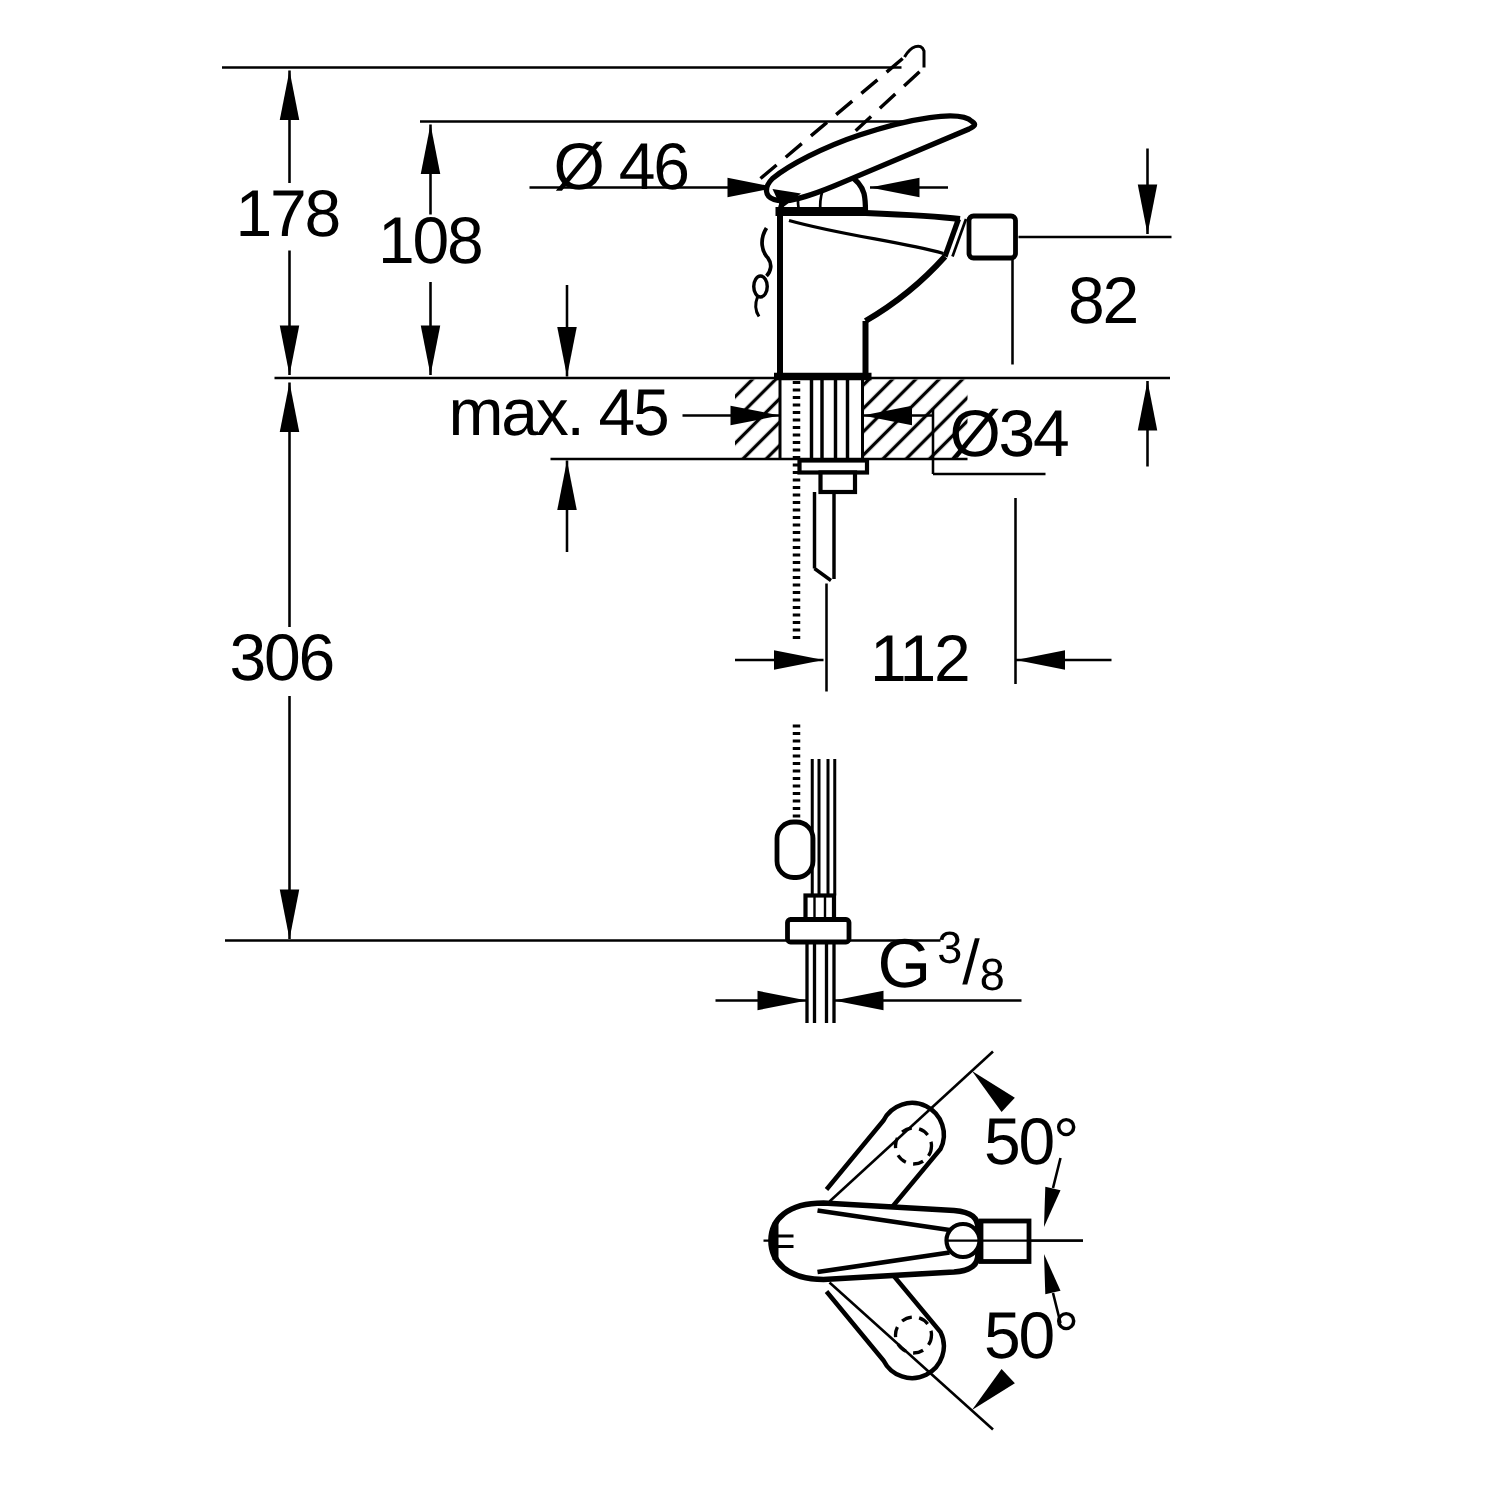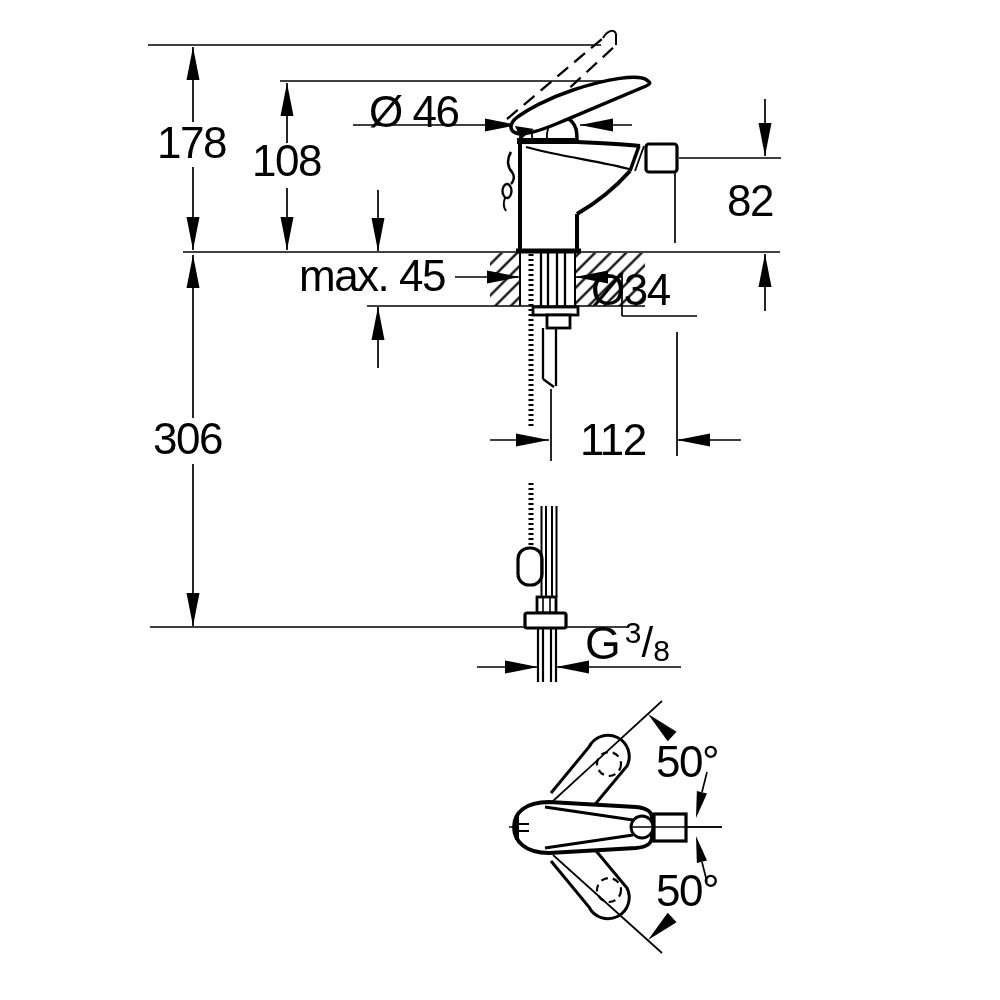--- a/index.html
+++ b/index.html
@@ -144,23 +144,23 @@
       <use href="#arr" transform="translate(648,940) rotate(137)"></use>
       <use href="#arr" transform="translate(696,818) rotate(103) scale(0.8)"></use>
       <use href="#arr" transform="translate(696,836) rotate(-103) scale(0.8)"></use>
     </g>
   </g>
 </svg>
 
   <div class="dim" style="left:157px;top:121px">178</div>
   <div class="dim" style="left:252px;top:139px">108</div>
   <div class="dim" style="left:369px;top:90px">Ø 46</div>
-  <div class="dim" style="left:727px;top:179px">82</div>
+  <div class="dim" style="left:712px;top:179px">82</div>
   <div class="dim" style="left:299px;top:254px">max. 45</div>
-  <div class="dim" style="left:591px;top:268px">Ø34</div>
+  <div class="dim" style="left:633px;top:268px">Ø34</div>
   <div class="dim" style="left:153px;top:417px">306</div>
   <div class="dim" style="left:580px;top:418px">112</div>
   <div class="dim" style="left:656px;top:740px">50°</div>
   <div class="dim" style="left:656px;top:869px">50°</div>
 
   <div class="g38" style="left:585px;top:618px">
     <span class="g">G</span><span class="sup">3</span><span class="slash">/</span><span class="sub">8</span>
   </div>
 
 </div>

